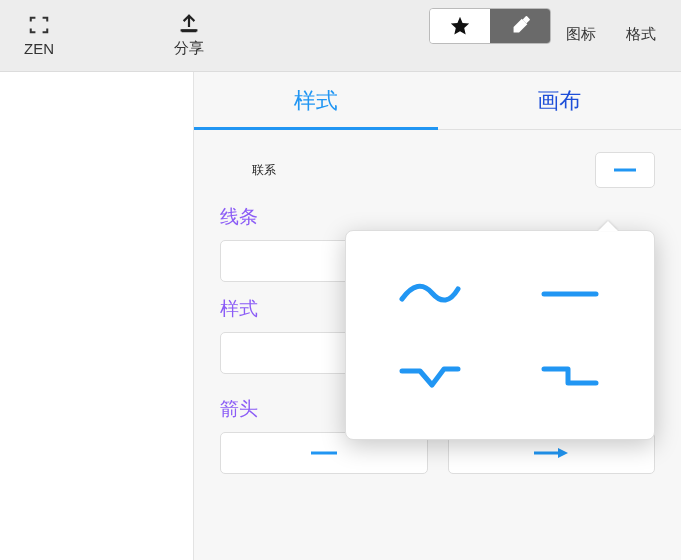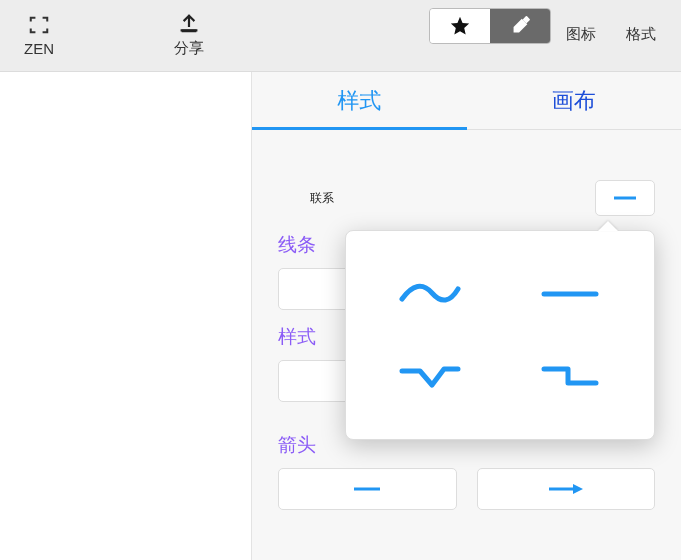--- a/index.html
+++ b/index.html
@@ -72,27 +72,26 @@
   .body {
     display: flex;
     width: 100%;
     height: calc(100% - 72px);
   }
   .canvas {
     flex: 1;
     background: #fff;
   }
   .panel {
-    width: 430px;
+    width: 488px;
     background: #f7f7f7;
     border-left: 1px solid #e3e3e3;
     display: flex;
     flex-direction: column;
     position: relative;
-    gap: 28px;
   }
 
   .tabs {
     display: flex;
     height: 58px;
     border-bottom: 1px solid #e0e0e0;
   }
   .tab {
     flex: 1;
     display: flex;
@@ -169,21 +168,21 @@
     width: 80px;
     height: 0;
     border-top: 3px dotted #222;
   }
   .solid-thin {
     width: 60px;
     height: 0;
     border-top: 2px solid #222;
   }
 
-  .arrow-sec { margin-top: 30px; }
+  .arrow-sec { margin-top: 22px; }
   .arrow-row {
     display: flex;
     gap: 20px;
     margin-top: 6px;
   }
   .half-btn {
     flex: 1;
     height: 42px;
     background: #fff;
     border: 1px solid #ddd;

